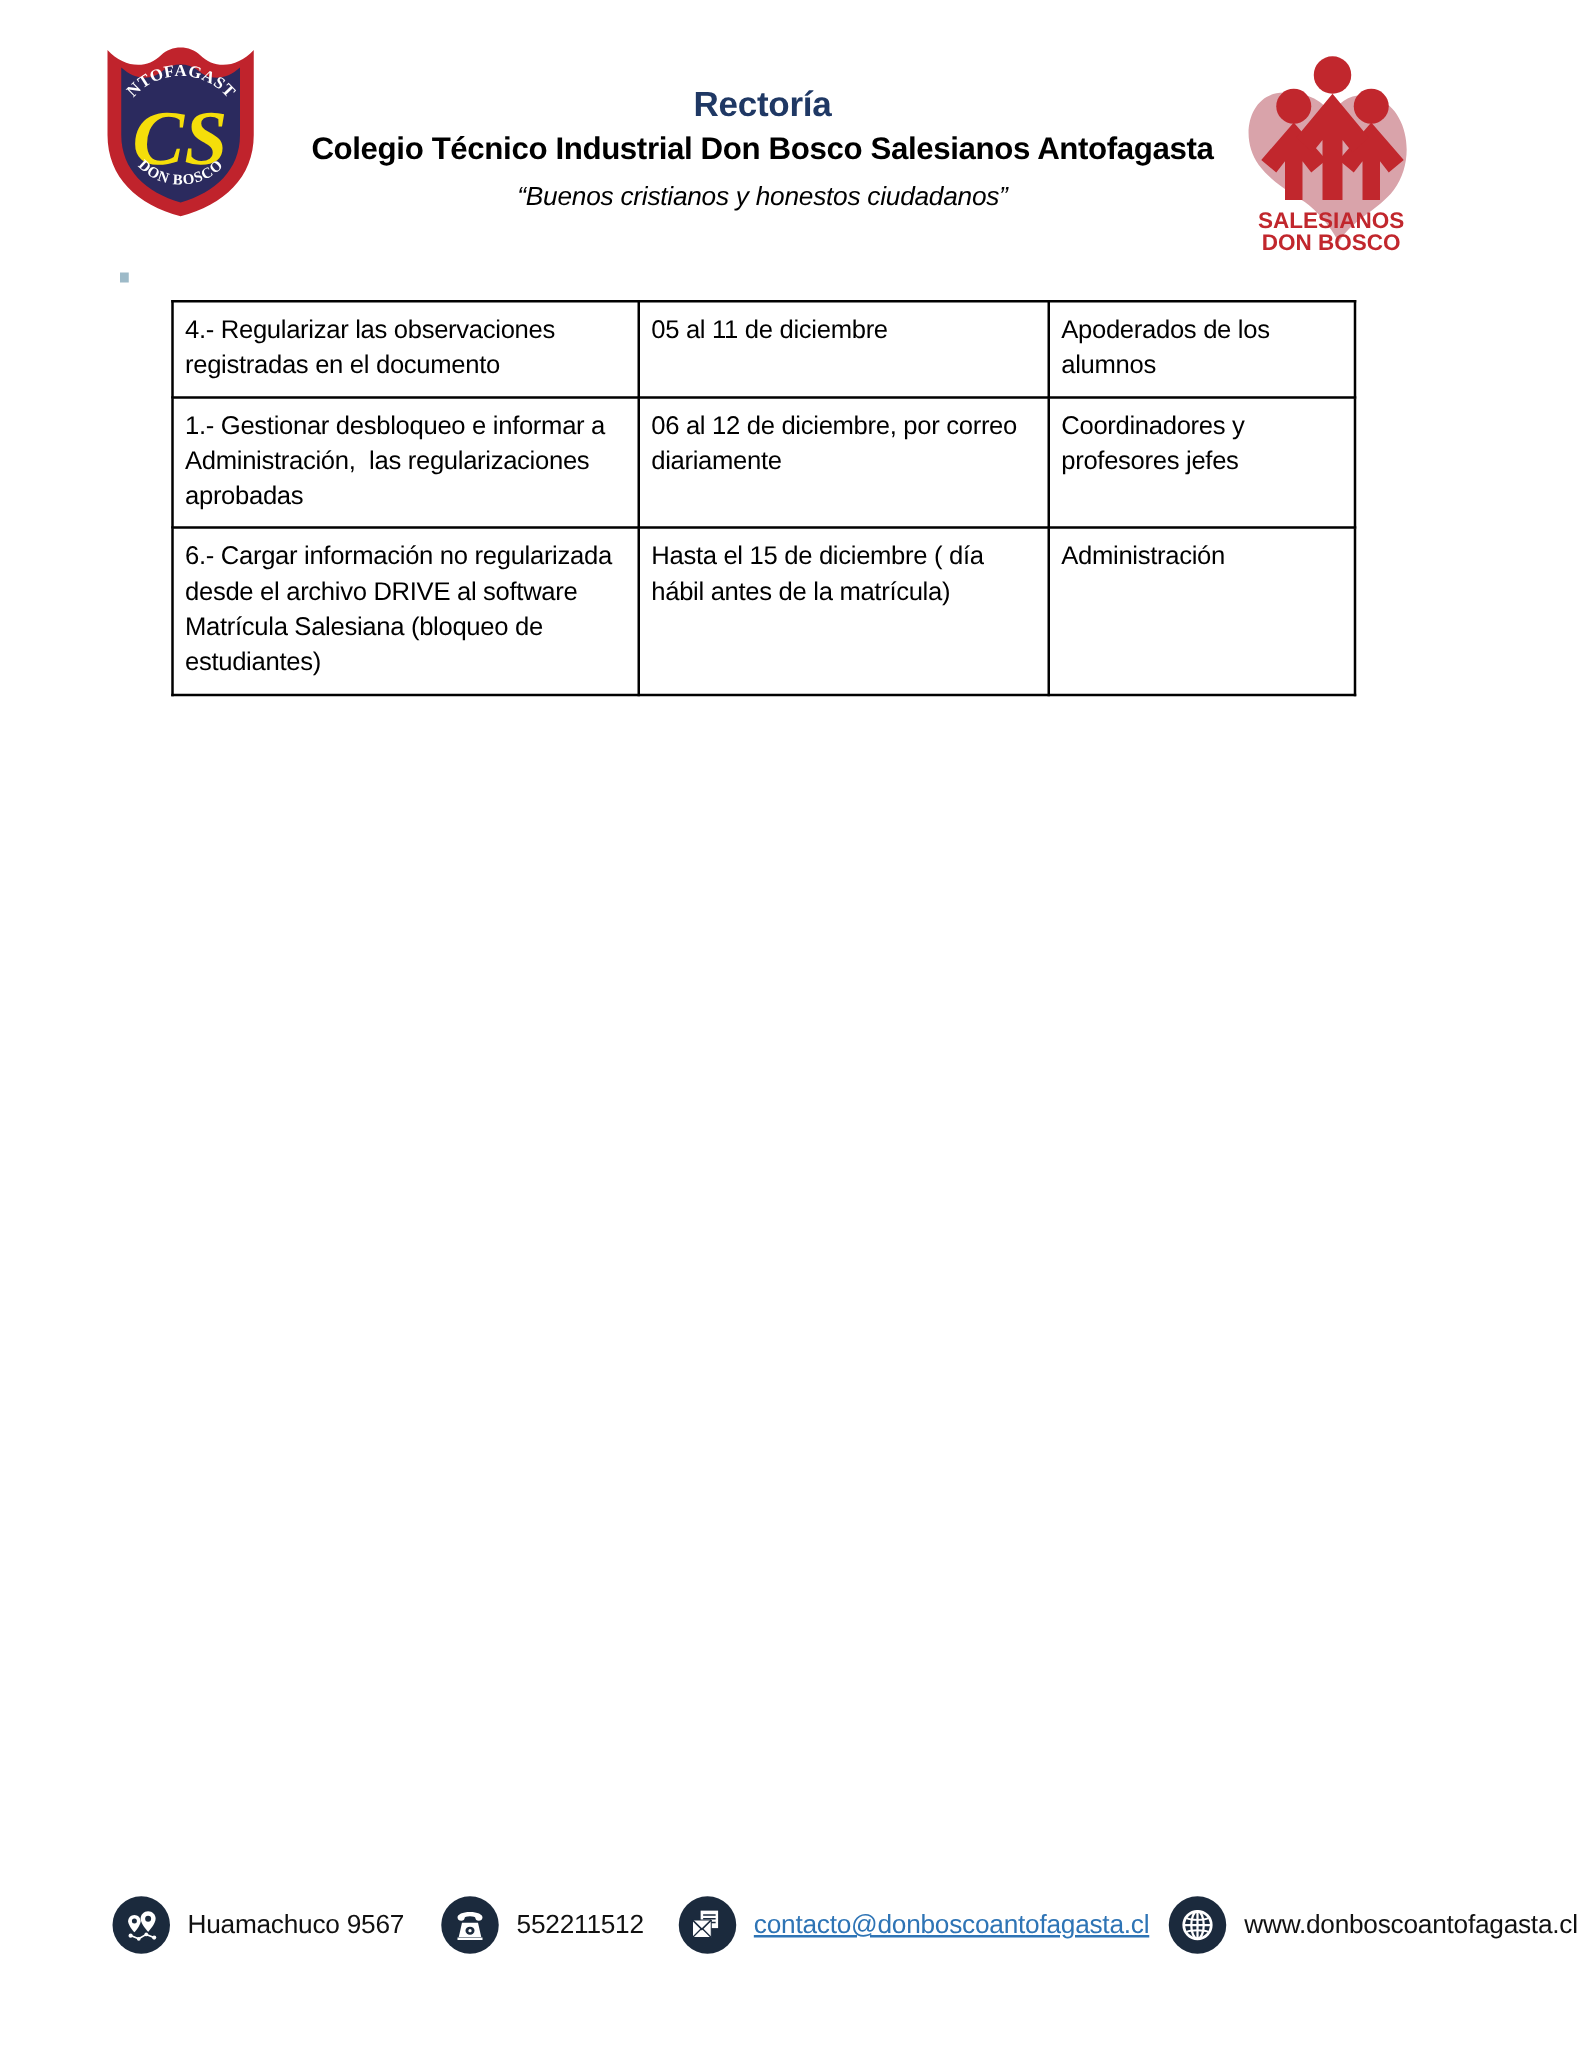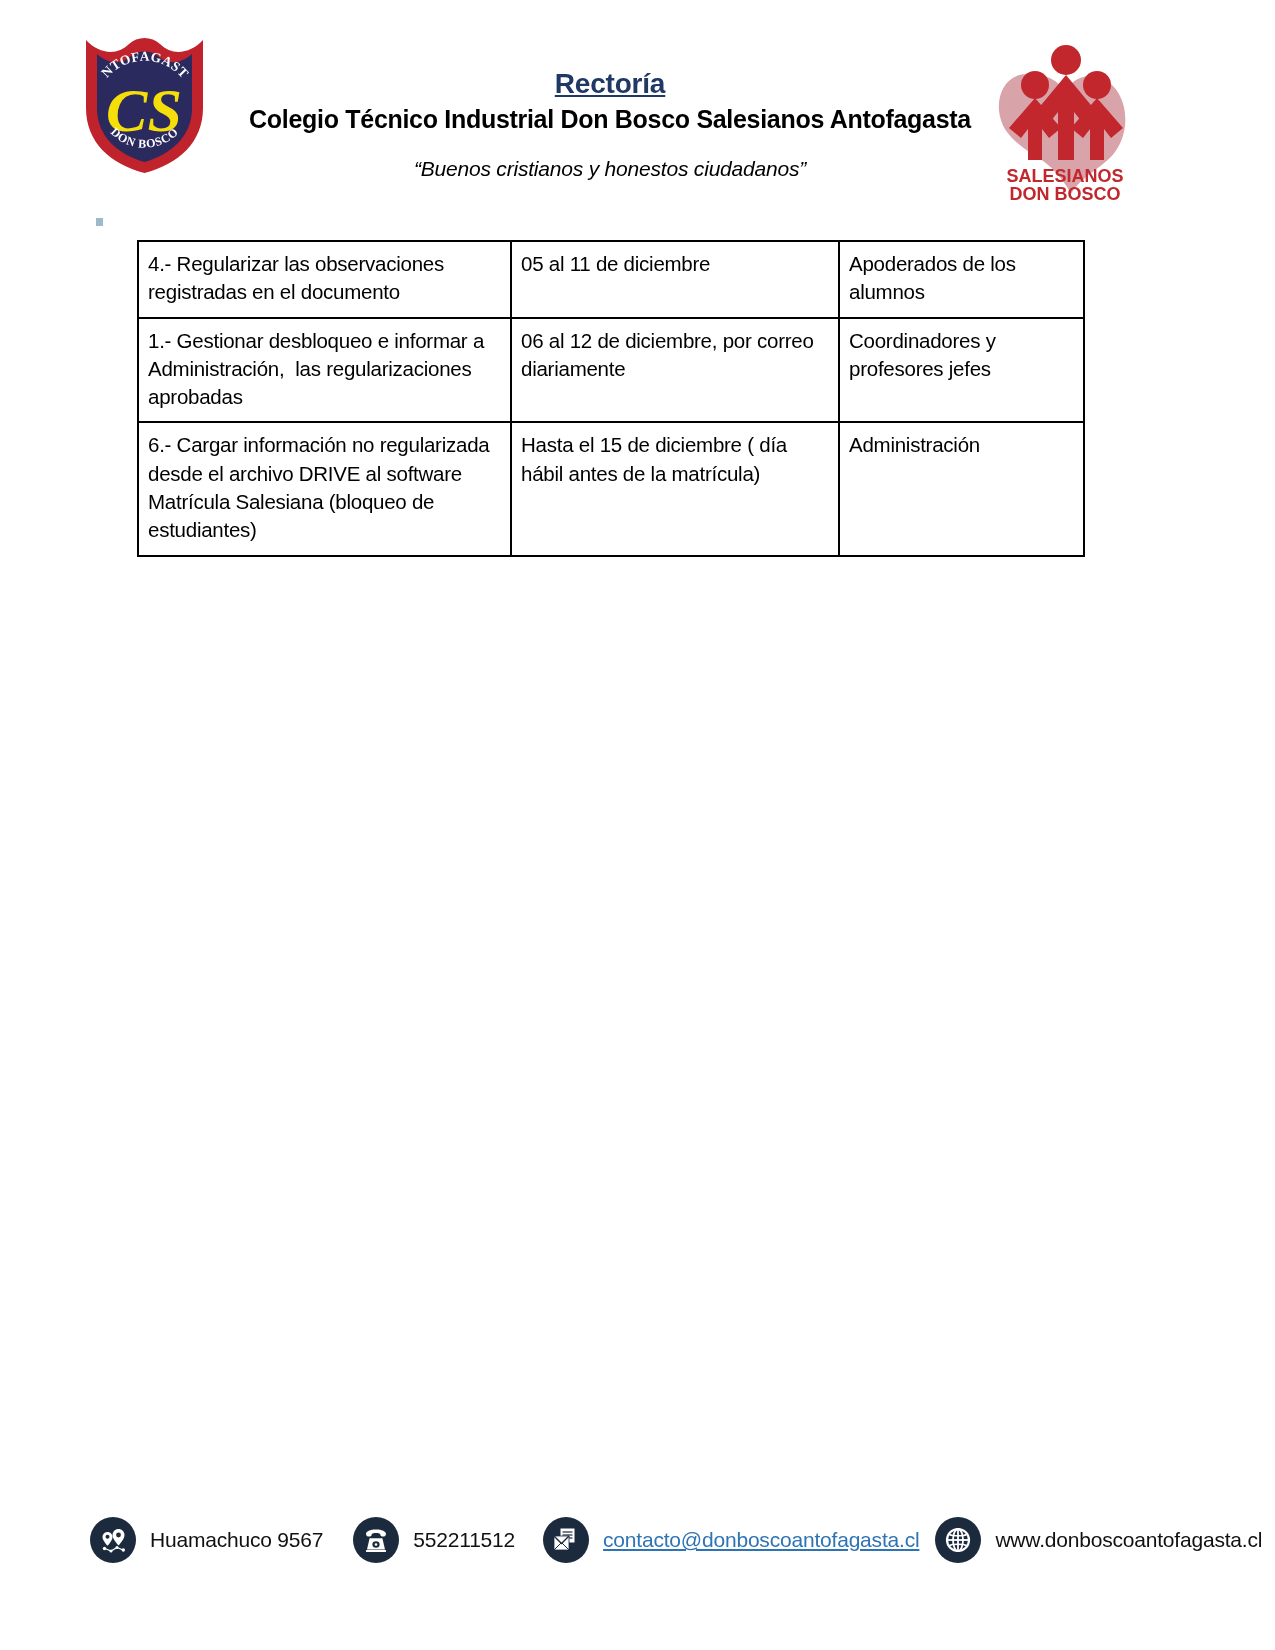--- a/index.html
+++ b/index.html
@@ -42,36 +42,35 @@
     top: 68px;
     width: 790px;
     text-align: center;
   }
   .header-title {
     font-size: 28px;
     font-weight: bold;
     color: #1F3864;
     line-height: 1.15;
     letter-spacing: -0.2px;
-    text-decoration: underline;
   }
   .header-subtitle {
     font-size: 25px;
     font-weight: bold;
     color: #000000;
     line-height: 1.3;
     margin-top: 3px;
     letter-spacing: -0.3px;
   }
   .header-motto {
     font-size: 21px;
     font-style: italic;
     color: #000000;
     line-height: 1.3;
-    margin-top: 19px;
+    margin-top: 8px;
     letter-spacing: -0.2px;
   }
 
   
   .salesians-logo {
     position: absolute;
     left: 985px;
     top: 36px;
     width: 160px;
     height: 170px;

